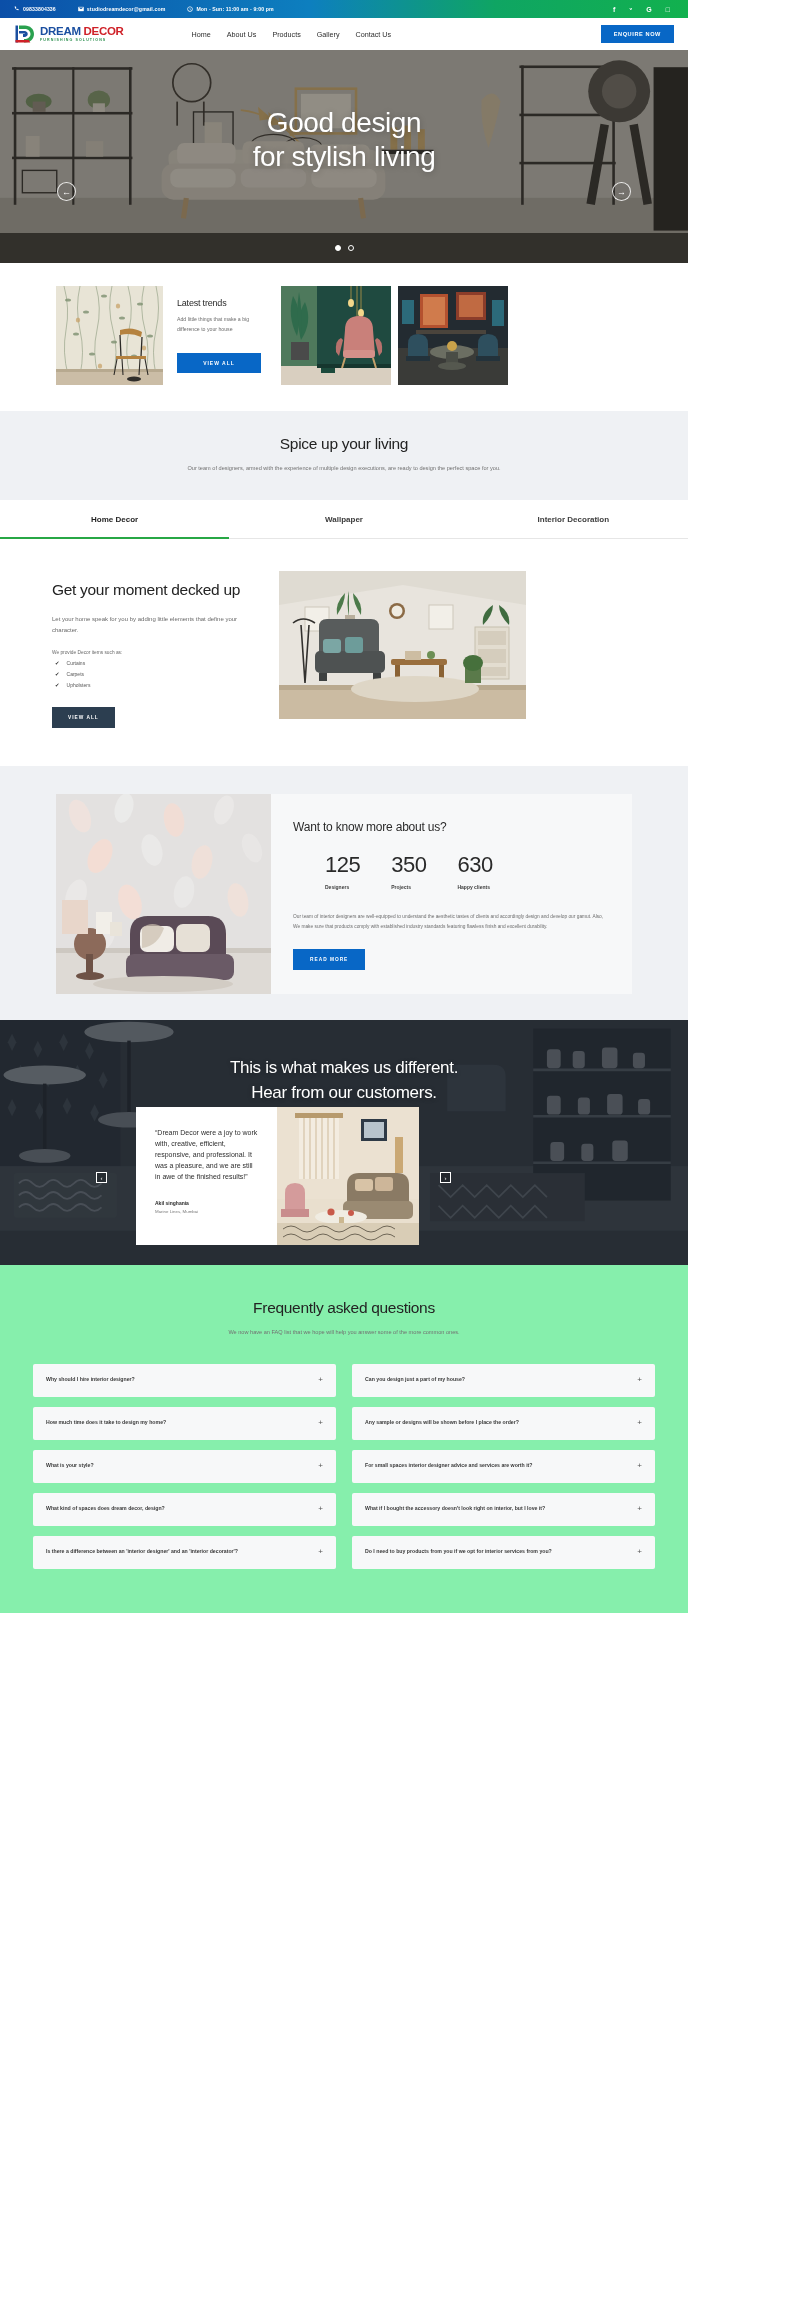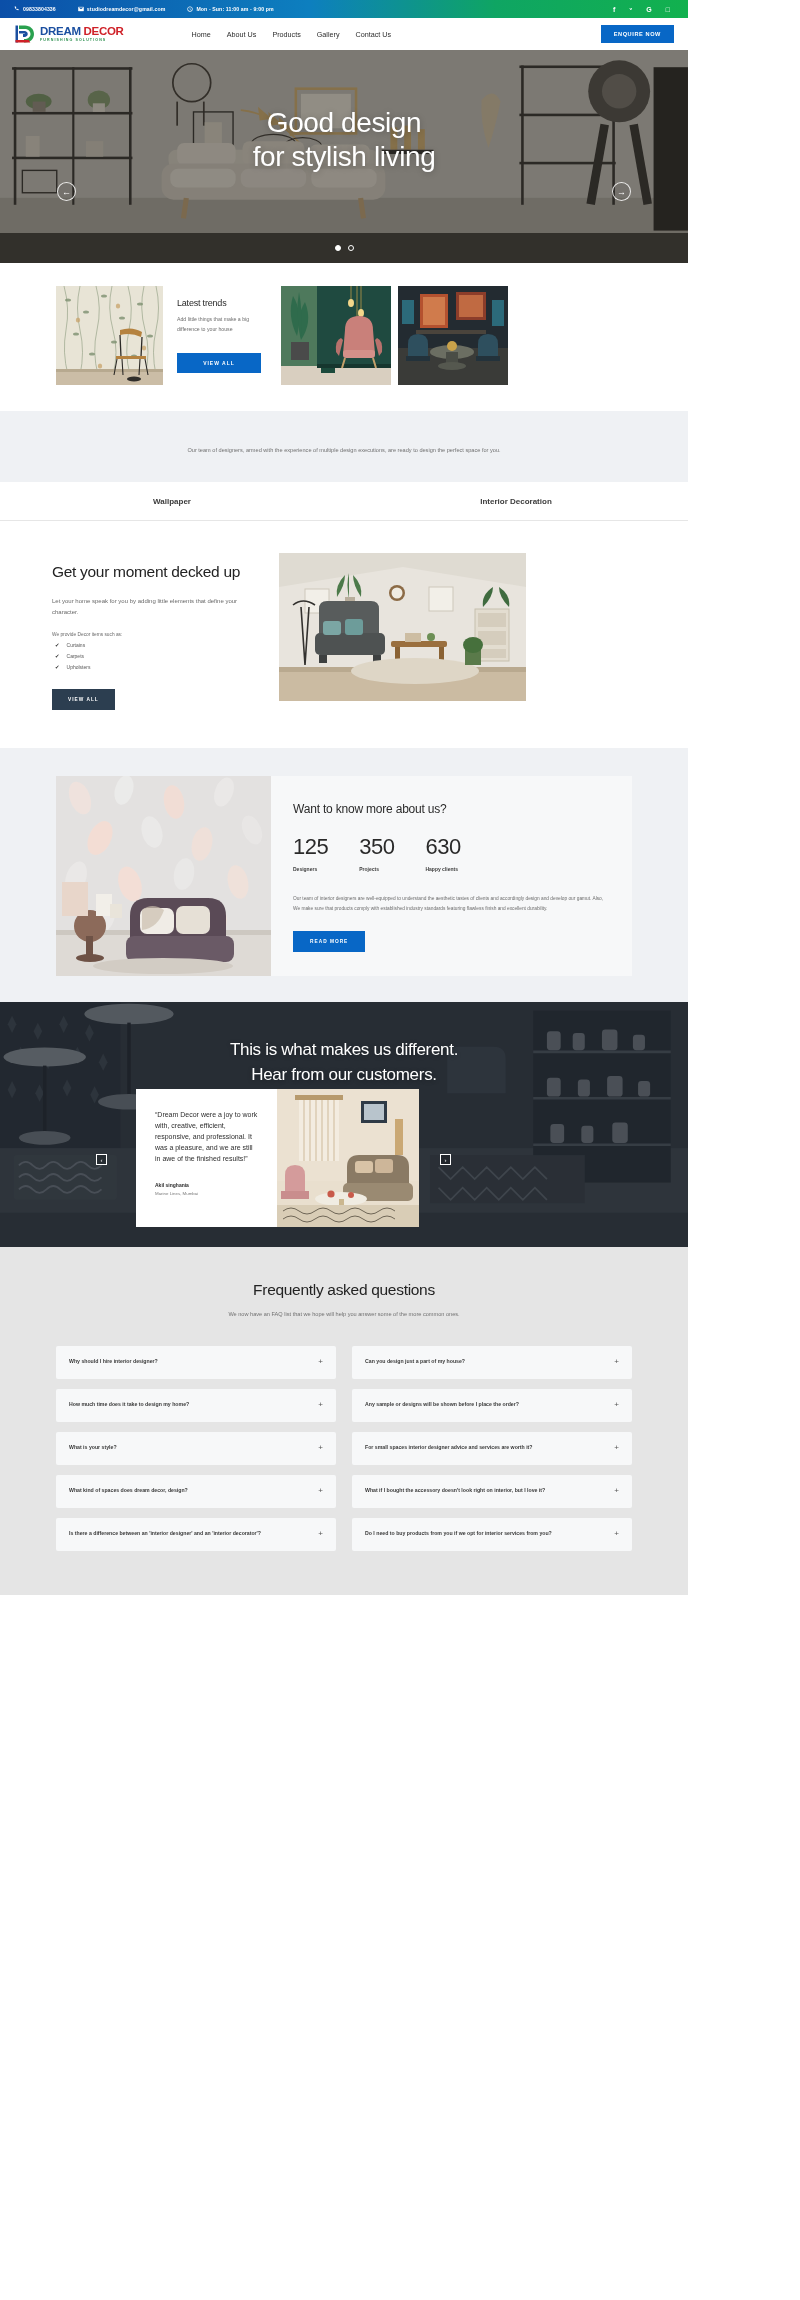--- a/index.html
+++ b/index.html
@@ -132,21 +132,21 @@
   }
   .decked-right { width:247px; height:148px; overflow:hidden; position:relative; }
 
   .graystrip { height:14px; background:#eff1f4; }
 
   
   .about { background:#eff1f4; padding:14px 56px 26px; display:flex; }
   .about-img { width:215px; height:200px; position:relative; overflow:hidden; }
   .about-box { flex:1; background:#f7f8f9; padding:26px 26px 0 22px; }
   .about-box h3 { font-size:12px; font-weight:400; color:#2b2b2b; letter-spacing:-.2px; }
-  .stats { display:flex; gap:31px; margin-top:20px; }
+  .stats { display:flex; gap:31px; margin-top:20px;margin-left:32px; }
   .stat .num { font-size:22px; font-weight:300; color:#2a2a2a; line-height:1; letter-spacing:-.5px; }
   .stat .lbl { font-size:5px; font-weight:bold; color:#3d3d3d; margin-top:8px; }
   .about-box > p { font-size:4.8px; color:#6d6d6d; line-height:2.1; margin-top:22px; }
   .readmore {
     margin-top:16px; background:#0867c6; color:#fff; border:none;
     font-size:4.8px; font-weight:bold; letter-spacing:1px;
     padding:8px 17px; cursor:pointer;
   }
 
   
@@ -166,21 +166,21 @@
   .testi-photo { width:142px; height:138px; overflow:hidden; position:relative; }
   .tnav {
     position:absolute; width:11px; height:11px; border:1px solid #fff;
     display:flex; align-items:center; justify-content:center;
     color:#fff; font-size:6px; cursor:pointer; background:rgba(0,0,0,.18);
   }
   .tnav.l { left:96px; top:152px; }
   .tnav.r { left:440px; top:152px; }
 
   
-  .faq { background:#e5e5e5; padding:34px 56px 44px; }
+  .faq { background:#86efac; padding:34px 33px 44px; }
   .faq h2 { text-align:center; font-size:15.5px; font-weight:400; color:#232323; letter-spacing:-.3px; }
   .faq > p { text-align:center; font-size:5.6px; color:#717171; line-height:2; margin-top:10px; }
   .faq-grid { display:grid; grid-template-columns:1fr 1fr; gap:10px 16px; margin-top:25px; }
   .faq-item {
     background:#f7f8f9; border-radius:2px;
     padding:11px 13px; display:flex; align-items:center; gap:8px;
     min-height:33px; cursor:pointer;
   }
   .faq-q { flex:1; font-size:5.2px; font-weight:bold; color:#3a3a3a; line-height:1.8; }
   .faq-plus { font-size:8px; color:#555; line-height:1; font-weight:400; }
@@ -417,24 +417,26 @@
         <path d="M10 58 q0 -10 10 -10 q10 0 10 10 v12 h-20z" fill="#2e4f5e"></path>
         <path d="M80 58 q0 -10 10 -10 q10 0 10 10 v12 h-20z" fill="#2e4f5e"></path>
         <rect x="8" y="70" width="24" height="5" fill="#23323b"></rect>
         <rect x="78" y="70" width="24" height="5" fill="#23323b"></rect>
         <circle cx="54" cy="60" r="5" fill="#c9a24a"></circle>
       </svg>
     </div>
   </div>
 
   <div class="spice">
+    <h2>Spice up your living</h2>
     <p>Our team of designers, armed with the experience of multiple design executions, are ready to design the perfect space for you.</p>
   </div>
 
   <div class="tabs">
+    <div class="tab active">Home Decor</div>
     <div class="tab">Wallpaper</div>
     <div class="tab">Interior Decoration</div>
   </div>
 
   <div class="decked">
     <div class="decked-left">
       <h2>Get your moment decked up</h2>
       <p>Let your home speak for you by adding little elements that define your character.</p>
       <div class="provide">We provide Decor items such as:</div>
       <ul class="plist">

